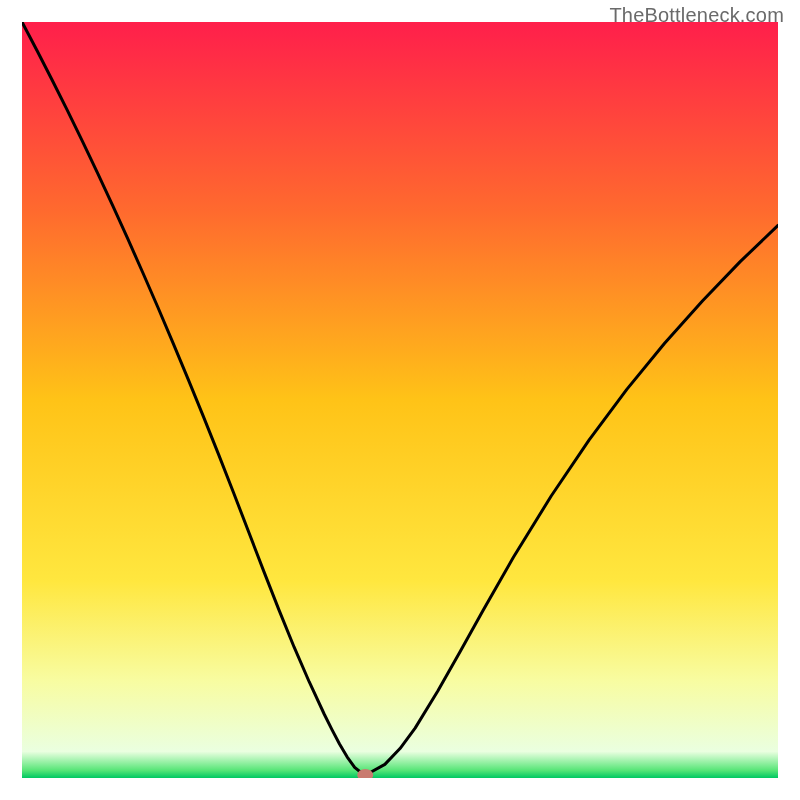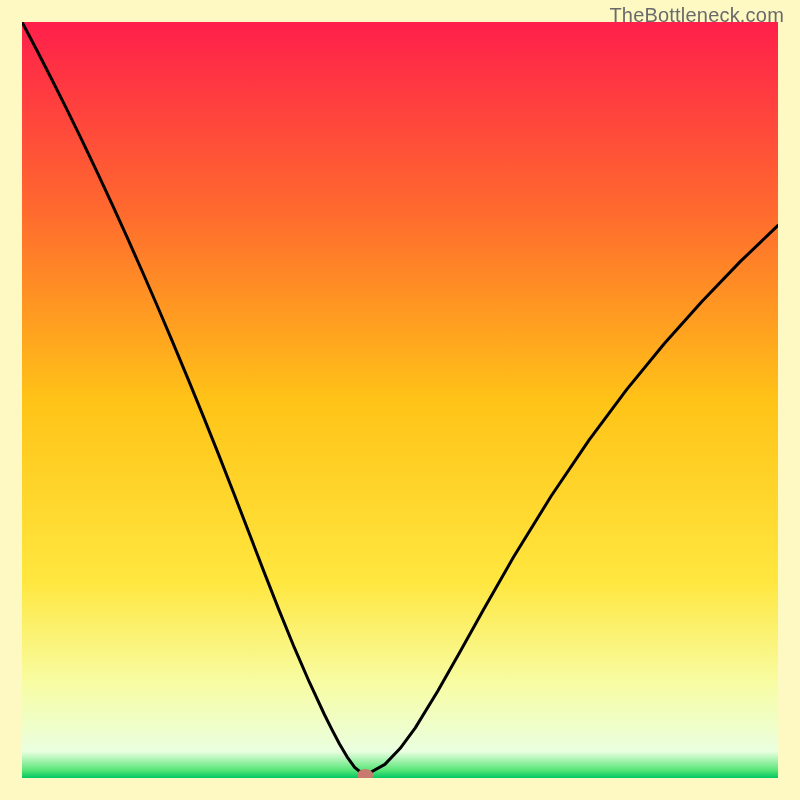--- a/index.html
+++ b/index.html
@@ -8,21 +8,21 @@
     width: 800px;
     height: 800px;
     background: #000;
     font-family: Arial, Helvetica, sans-serif;
     overflow: hidden;
   }
   .frame {
     position: relative;
     width: 800px;
     height: 800px;
-    background: #fef9c3;
+    background: #ffffff;
   }
   .watermark {
     position: absolute;
     top: 4px;
     right: 16px;
     color: #6a6a6a;
     font-size: 20px;
     font-weight: 500;
     letter-spacing: 0.2px;
     z-index: 10;

